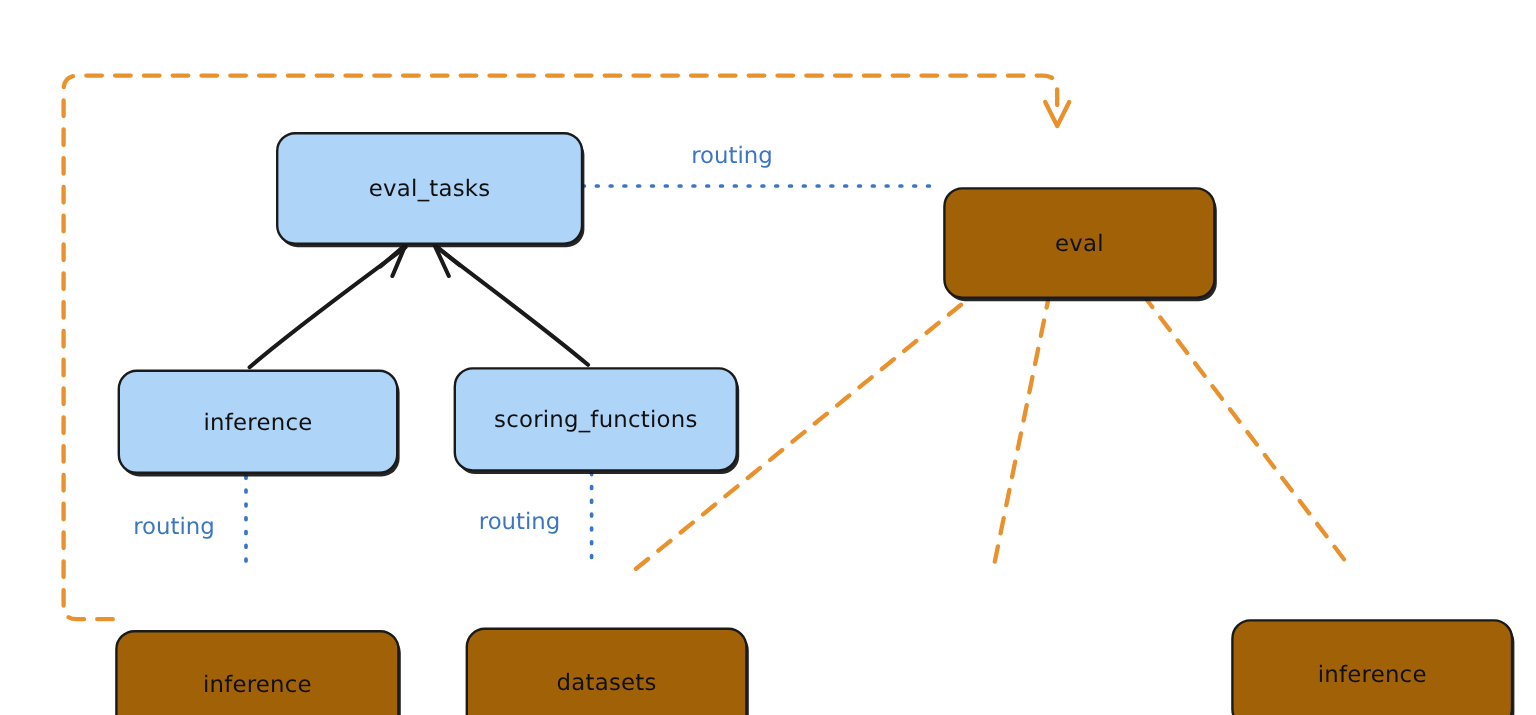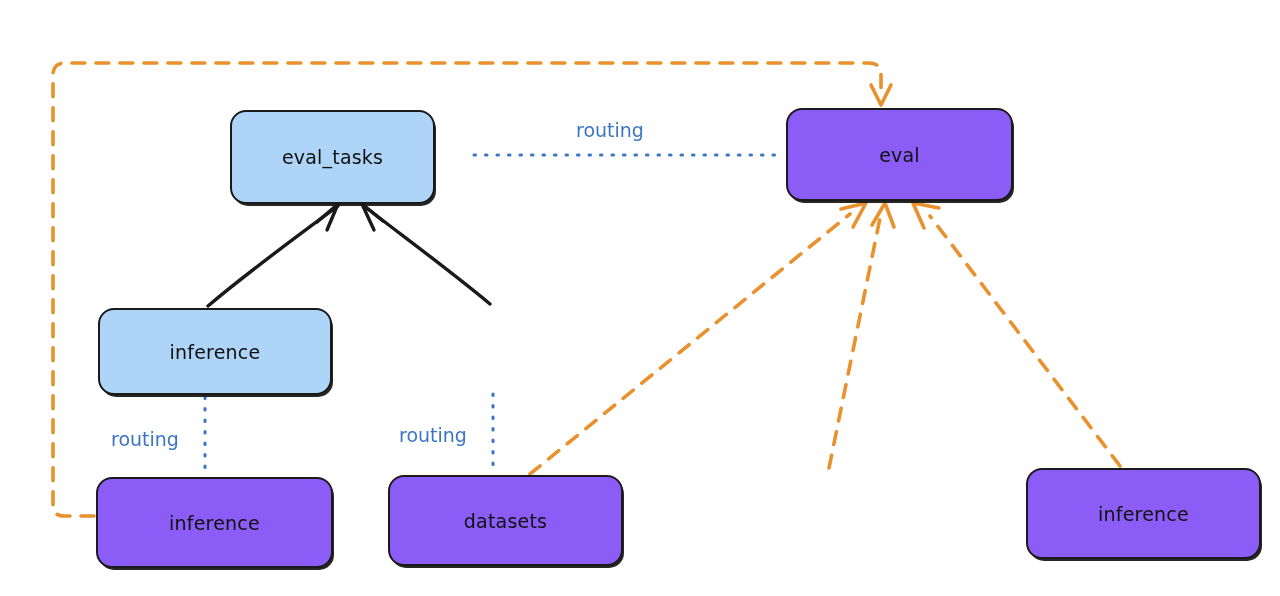--- a/index.html
+++ b/index.html
@@ -38,21 +38,22 @@
     font-family: "DejaVu Sans", sans-serif;
     font-size: 19px;
     color: #10100f;
     letter-spacing: 0.2px;
     box-shadow: 2px 3px 0 -1px rgba(20,20,20,0.92);
   }
   .node-api {
     background: #aed4f8;
   }
   .node-provider {
-    background: #8b5cf6;
+    background: #a16207;
+    margin-top: 48px;
   }
   .node-label {
     pointer-events: none;
     white-space: nowrap;
   }
   .edge-label {
     position: absolute;
     font-family: "DejaVu Sans", sans-serif;
     font-size: 19px;
     color: #3b76c4;
@@ -104,32 +105,35 @@
       <path d="M 885,203 L 872,225 M 885,203 L 894,227" fill="none" stroke="#e8912d" stroke-width="3.6" stroke-linecap="round" stroke-linejoin="round"></path>
     </g>
 
     <g>
       <path d="M 1120,466 L 930,216" fill="none" stroke="#e8912d" stroke-width="3.6" stroke-linecap="round" stroke-dasharray="13 11"></path>
       <path d="M 913,203 L 939,208 M 913,203 L 924,228" fill="none" stroke="#e8912d" stroke-width="3.6" stroke-linecap="round" stroke-linejoin="round"></path>
     </g>
 
   </svg>
 
-  <div class="node node-api" style="left:230px; top:110px; width:205px; height:94px;text-align:center;">
+  <div class="node node-api" style="left:230px; top:110px; width:256px; height:94px;text-align:center;">
     <span class="node-label">eval_tasks</span>
   </div>
 
   <div class="node node-provider" style="left:786px; top:108px; width:227px; height:93px;">
     <span class="node-label">eval</span>
   </div>
 
   <div class="node node-api" style="left:98px; top:308px; width:234px; height:87px;">
     <span class="node-label">inference</span>
   </div>
 
+  <div class="node node-api" style="left:378px; top:306px; width:237px; height:87px;">
+    <span class="node-label">scoring_functions</span>
+  </div>
 
   <div class="node node-provider" style="left:96px; top:477px; width:237px; height:91px;">
     <span class="node-label">inference</span>
   </div>
 
   <div class="node node-provider" style="left:388px; top:475px; width:235px; height:91px;">
     <span class="node-label">datasets</span>
   </div>
 
 

